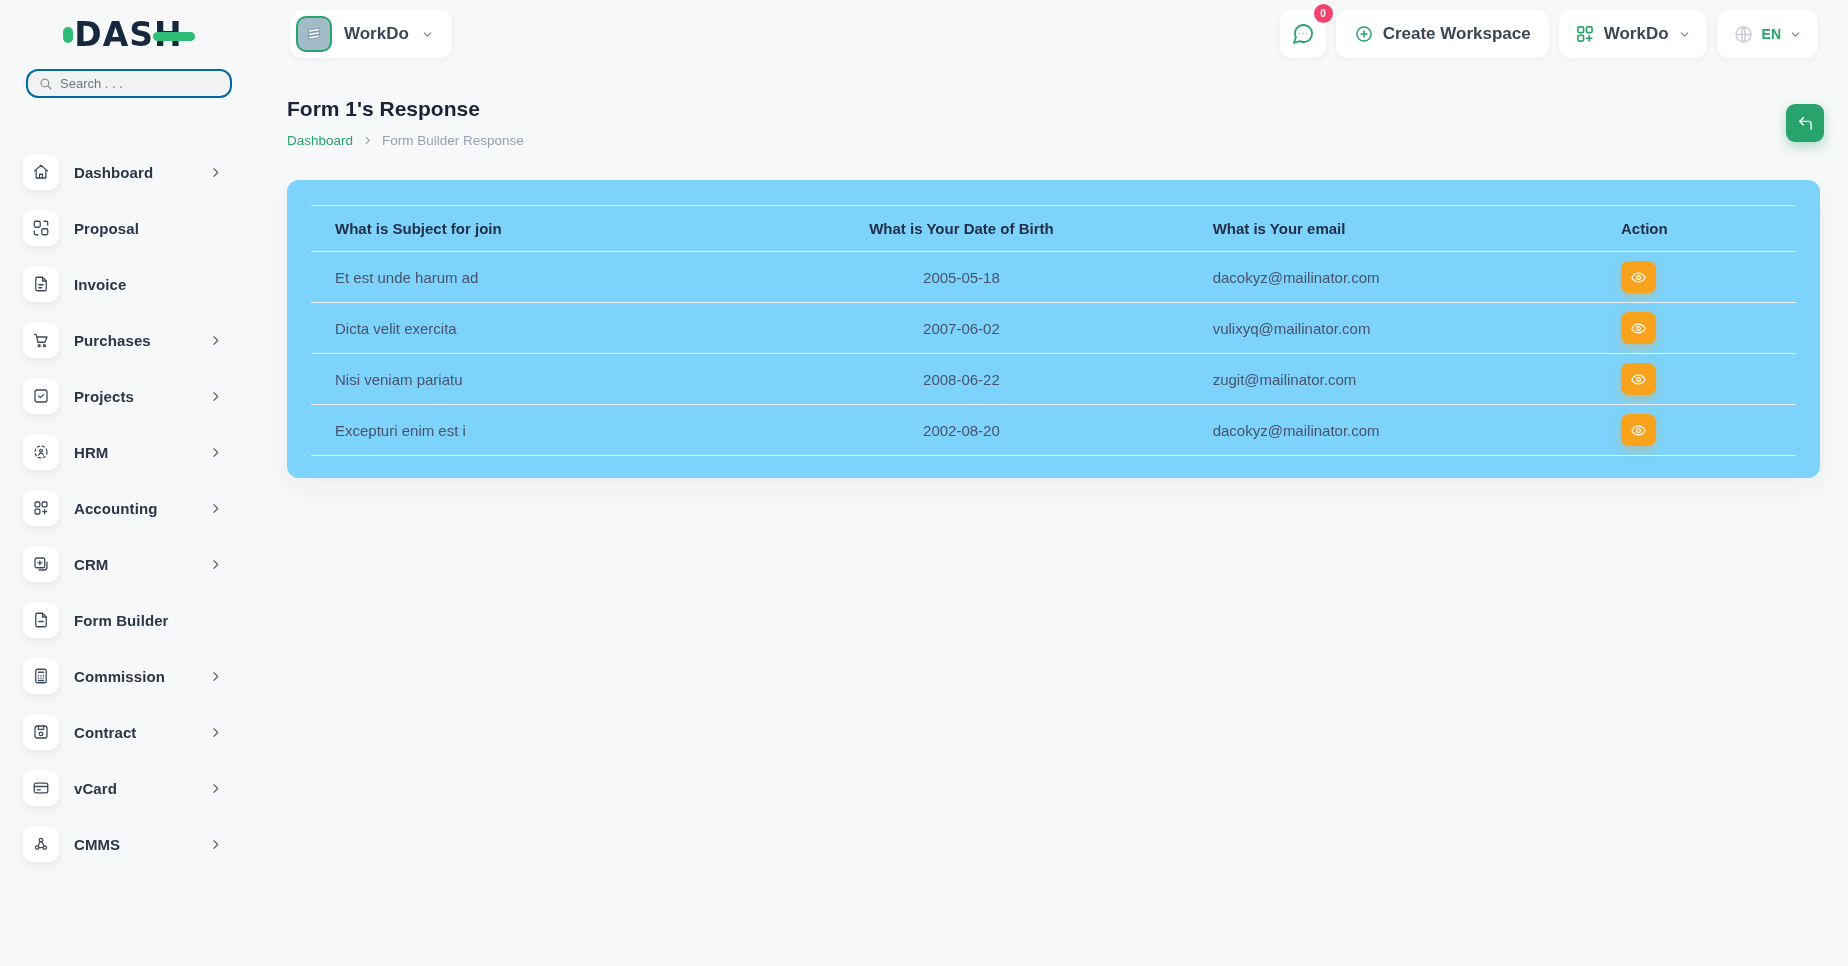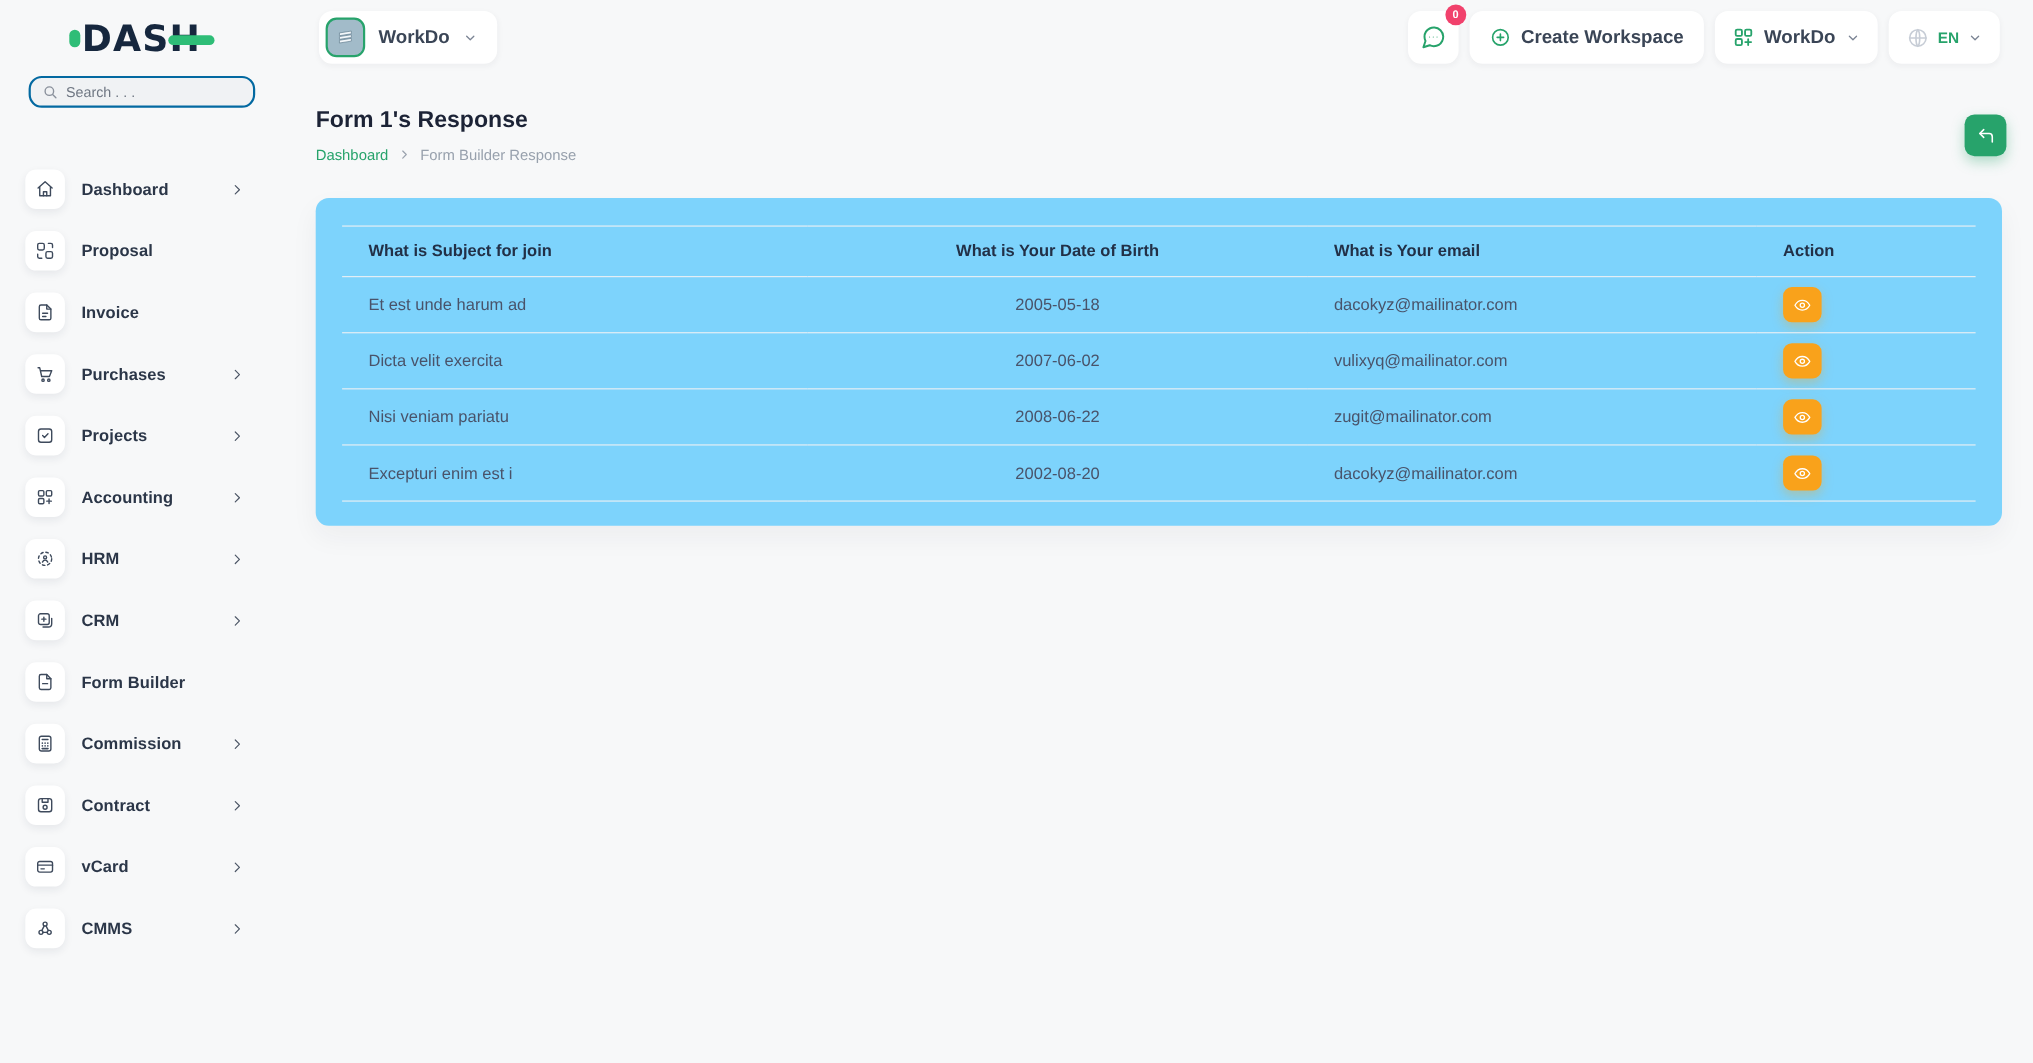--- a/index.html
+++ b/index.html
@@ -173,43 +173,43 @@
         <span class="chev">
             <svg width="13" height="13" viewBox="0 0 24 24">
               <polyline points="9 5 16 12 9 19"></polyline>
             </svg>
           </span>
       </div>
 
       <div class="nav-item">
         <span class="nav-ic">
           <svg class="ic" width="18" height="18" viewBox="0 0 24 24">
+              <circle cx="12" cy="12" r="8" stroke-dasharray="3 3.4"></circle>
+              <circle cx="12" cy="10.3" r="1.8"></circle>
+              <path d="M8.8 16c.7-1.6 1.8-2.4 3.2-2.4s2.5.8 3.2 2.4"></path>
+            </svg>
+        </span>
+        <span class="nav-label">HRM</span>
+        <span class="chev">
+            <svg width="13" height="13" viewBox="0 0 24 24">
+              <polyline points="9 5 16 12 9 19"></polyline>
+            </svg>
+          </span>
+      </div>
+
+      <div class="nav-item">
+        <span class="nav-ic">
+          <svg class="ic" width="18" height="18" viewBox="0 0 24 24">
               <rect x="4" y="4" width="6.5" height="6.5" rx="1.5"></rect>
               <rect x="13.5" y="4" width="6.5" height="6.5" rx="1.5"></rect>
               <rect x="4" y="13.5" width="6.5" height="6.5" rx="1.5"></rect>
               <path d="M16.8 14v5.6M14 16.8h5.6"></path>
             </svg>
         </span>
         <span class="nav-label">Accounting</span>
-        <span class="chev">
-            <svg width="13" height="13" viewBox="0 0 24 24">
-              <polyline points="9 5 16 12 9 19"></polyline>
-            </svg>
-          </span>
-      </div>
-
-      <div class="nav-item">
-        <span class="nav-ic">
-          <svg class="ic" width="18" height="18" viewBox="0 0 24 24">
-              <circle cx="12" cy="12" r="8" stroke-dasharray="3 3.4"></circle>
-              <circle cx="12" cy="10.3" r="1.8"></circle>
-              <path d="M8.8 16c.7-1.6 1.8-2.4 3.2-2.4s2.5.8 3.2 2.4"></path>
-            </svg>
-        </span>
-        <span class="nav-label">HRM</span>
         <span class="chev">
             <svg width="13" height="13" viewBox="0 0 24 24">
               <polyline points="9 5 16 12 9 19"></polyline>
             </svg>
           </span>
       </div>
 
       <div class="nav-item">
         <span class="nav-ic">
           <svg class="ic" width="18" height="18" viewBox="0 0 24 24">

